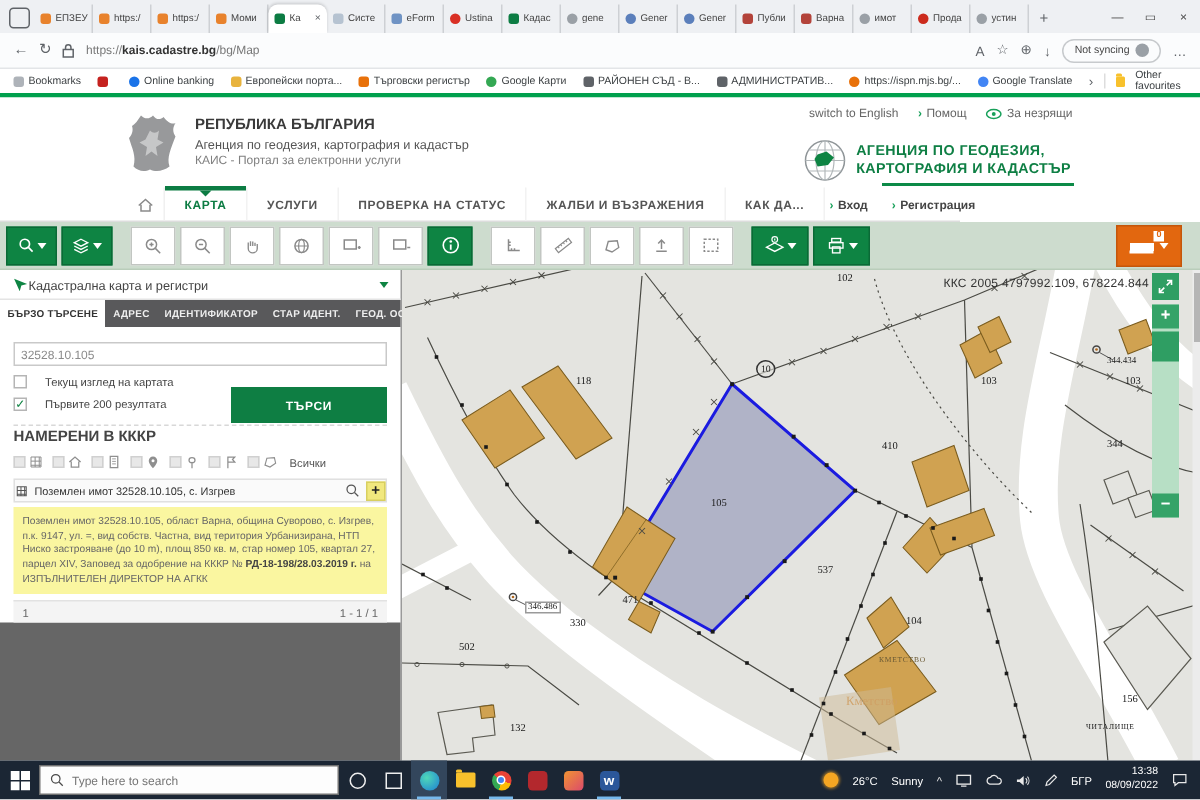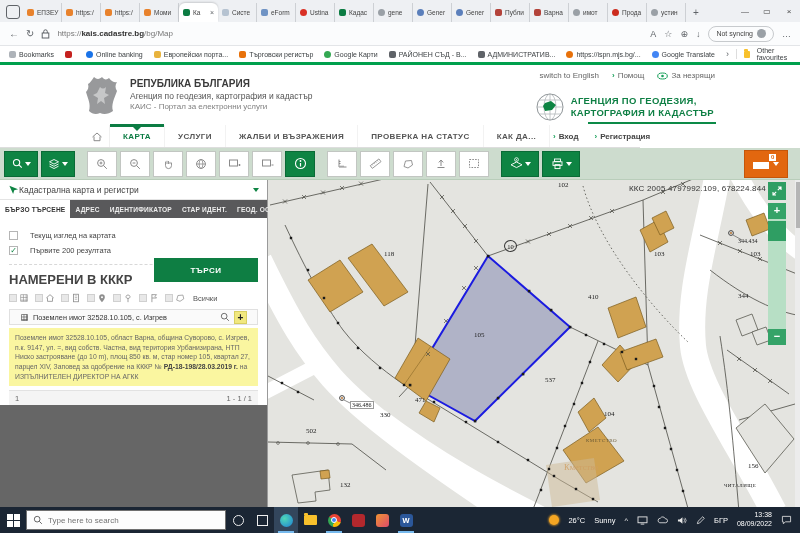--- a/index.html
+++ b/index.html
@@ -73,26 +73,26 @@
 #stabs{height:18px;background:#59595b;display:flex;flex:none}
 .stab{padding:0 5px;display:flex;align-items:center;font-size:6.6px;font-weight:bold;color:#eee;letter-spacing:.2px;white-space:nowrap}
 .stab.active{background:#fff;color:#333}
 #sbody{padding:7px 9px 0;position:relative;flex:none}
 #kwlabel{font-size:8px;font-weight:bold;color:#333}
 #kwinput{width:100%;height:16px;border:1px solid #c9c9c9;font-size:8px;color:#8a8a8a;padding:0 4px;margin-top:3px;font-family:inherit;background:#fff}
 .chkrow{display:flex;align-items:center;gap:12px;margin-top:6px;font-size:7.5px;color:#444;width:150px}
 .box{width:9px;height:9px;border:1px solid #b5b5b5;background:#fff;flex:none;font-size:8px;line-height:8px;text-align:center;color:#0e8443;font-weight:bold}
 #searchBtn{position:absolute;right:9px;top:40px;width:104px;height:24px;background:#0e7e43;color:#fff;border:none;font-size:8px;font-weight:bold;letter-spacing:.5px;font-family:inherit}
 #sdivider{border-top:1px dashed #d8d8d8;margin-top:9px}
-#reshdr{font-size:13px;font-weight:bold;color:#444;margin-top:7px}
+#reshdr{font-size:10px;font-weight:bold;color:#444;margin-top:2px}
 #filters{display:flex;align-items:center;gap:6px;margin-top:6px;color:#8f8f8f}
 .fcell{display:flex;align-items:center;gap:2px}
 .fbox{width:8px;height:8px;background:#e8e8e8;border:1px solid #d0d0d0}
 #fall{font-size:7.5px;color:#555;margin-left:2px}
-#resrow{margin-top:6px;height:16px;border:1px solid #e0e0e0;background:#fafafa;display:flex;align-items:center;gap:4px;padding:0 10px}
+#resrow{margin-top:6px;height:16px;border:1px solid #e0e0e0;background:#fafafa;display:flex;align-items:center;gap:4px;padding:0 0}
 #resrow .rt{font-size:7.3px;color:#333;flex:1;white-space:nowrap;overflow:hidden}
 #plusbtn{width:13px;height:13px;background:#f1e87e;border:1px solid #d8cf60;font-size:10px;line-height:11px;text-align:center;color:#222;font-weight:bold}
 #yellowbox{margin-top:3px;background:#faf6a0;padding:5px 6px;font-size:6.8px;line-height:1.42;color:#666}
 #yellowbox b{color:#444}
 #pager{margin-top:4px;height:15px;background:#f4f4f4;border-top:1px solid #e2e2e2;display:flex;align-items:center;justify-content:space-between;padding:0 6px;font-size:7.5px;color:#666}
 #sfiller{flex:1;background:#666}
 
 #map{position:absolute;left:268px;top:0;width:532px;height:327px;background:#e4e4e0;overflow:hidden}
 .map-label{position:absolute;font-family:"Liberation Serif","DejaVu Serif",serif;font-size:7px;color:#1c1c1c;white-space:nowrap}
 #crs{position:absolute;right:34px;top:4px;font-size:8px;color:#333;letter-spacing:.2px}
@@ -350,24 +350,24 @@
   </div>
   <div style="display:flex;align-items:stretch">
 
   <div class="nav active">
         <span>КАРТА</span>
       </div>
       <div class="nav">
         <span>УСЛУГИ</span>
       </div>
       <div class="nav">
+        <span>ПРОВЕРКА НА СТАТУС</span>
+      </div>
+      <div class="nav">
         <span>ЖАЛБИ И ВЪЗРАЖЕНИЯ</span>
-      </div>
-      <div class="nav">
-        <span>ПРОВЕРКА НА СТАТУС</span>
       </div>
       <div class="nav">
         <span>КАК ДА...</span>
       </div>
     </div>
   <div id="auth">
     <span class="u">
         <span class="garr">›</span>
         <span>Вход</span>
       </span>
@@ -515,20 +515,21 @@
           <span>ИДЕНТИФИКАТОР</span>
         </div>
         <div class="stab">
           <span>СТАР ИДЕНТ.</span>
         </div>
         <div class="stab">
           <span>ГЕОД. ОСНОВА</span>
         </div>
       </div>
     <div id="sbody">
+      <input id="kwinput" value="32528.10.105" style="">
       <div class="chkrow">
         <span class="box"></span>
         <span>Текущ изглед на картата</span>
       </div>
       <div class="chkrow">
         <span class="box">✓</span>
         <span>Първите 200 резултата</span>
       </div>
       <button id="searchBtn">ТЪРСИ</button>
       <div id="sdivider"></div>

